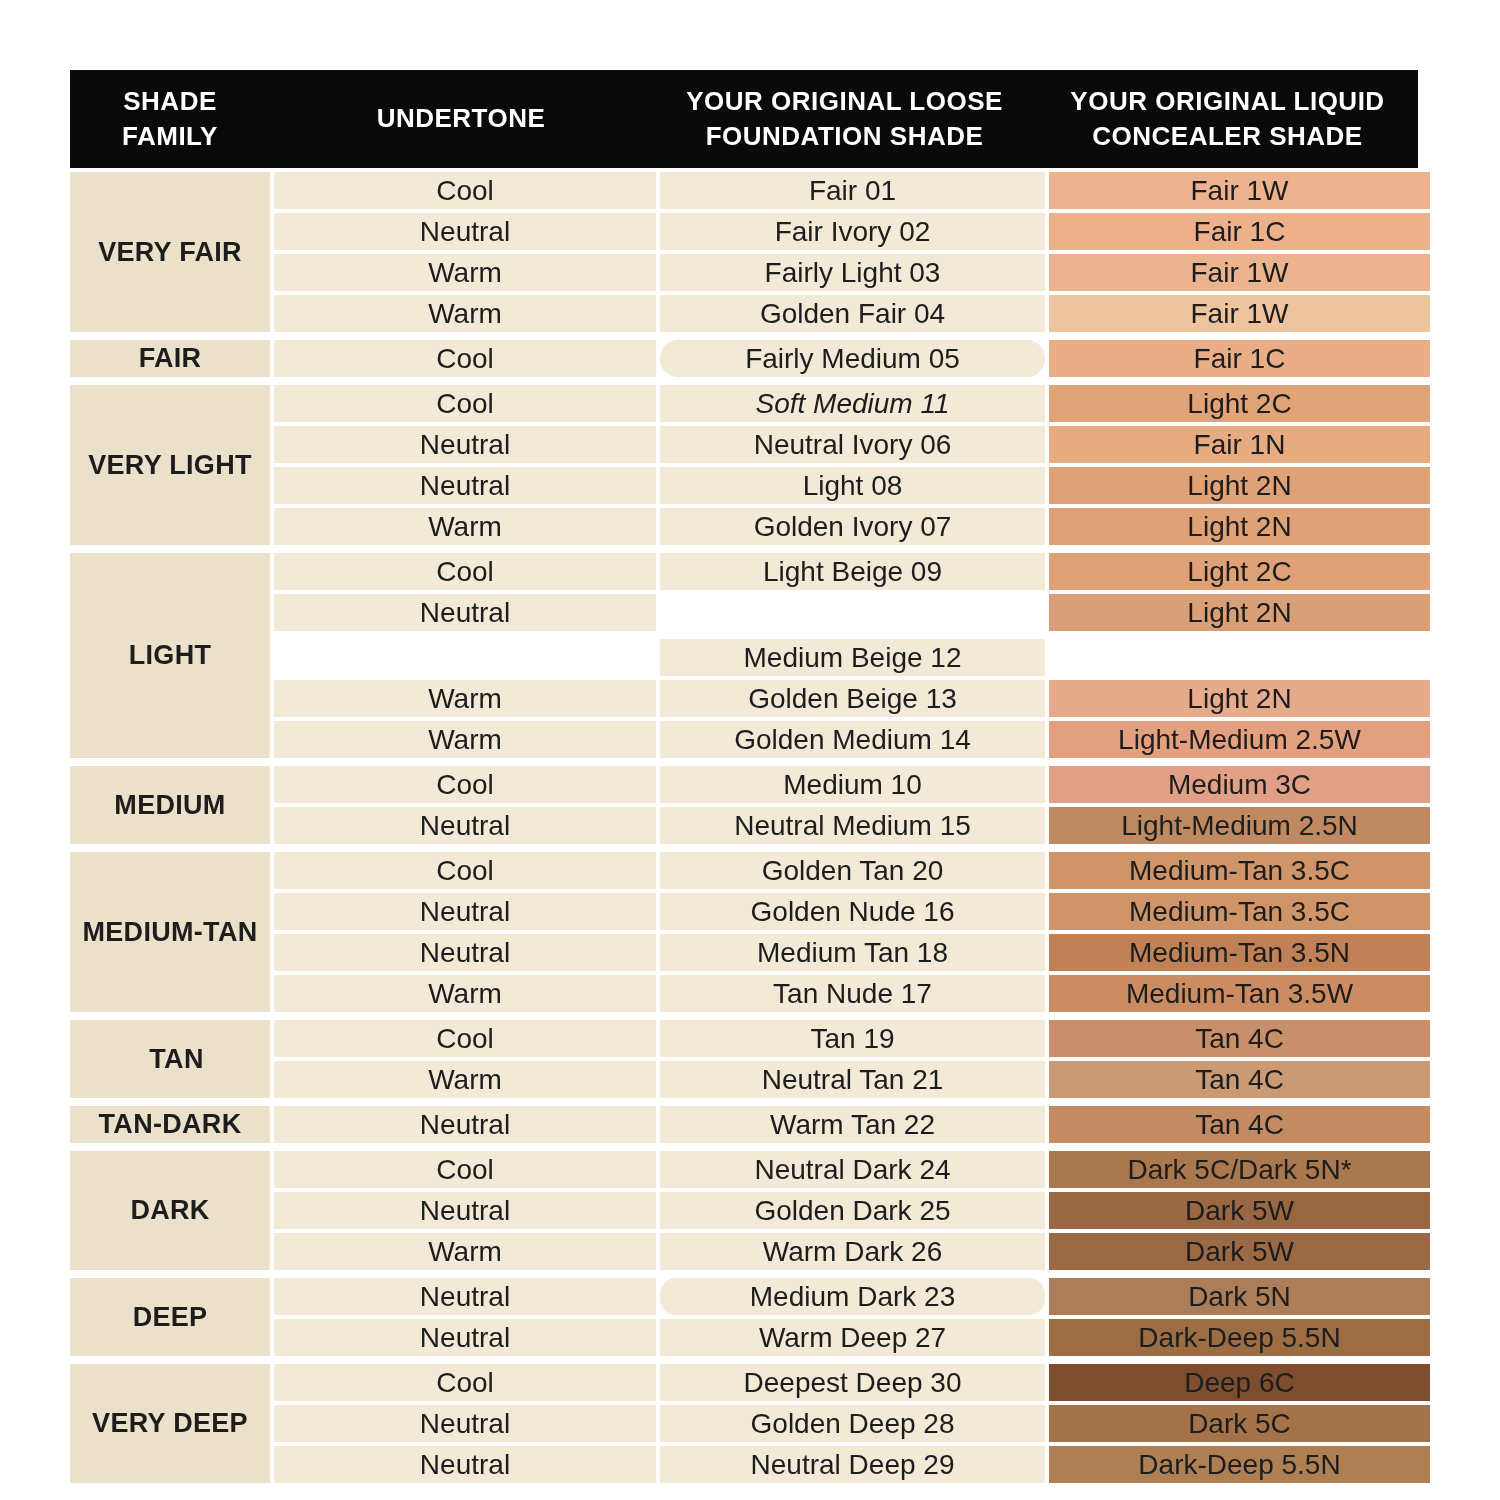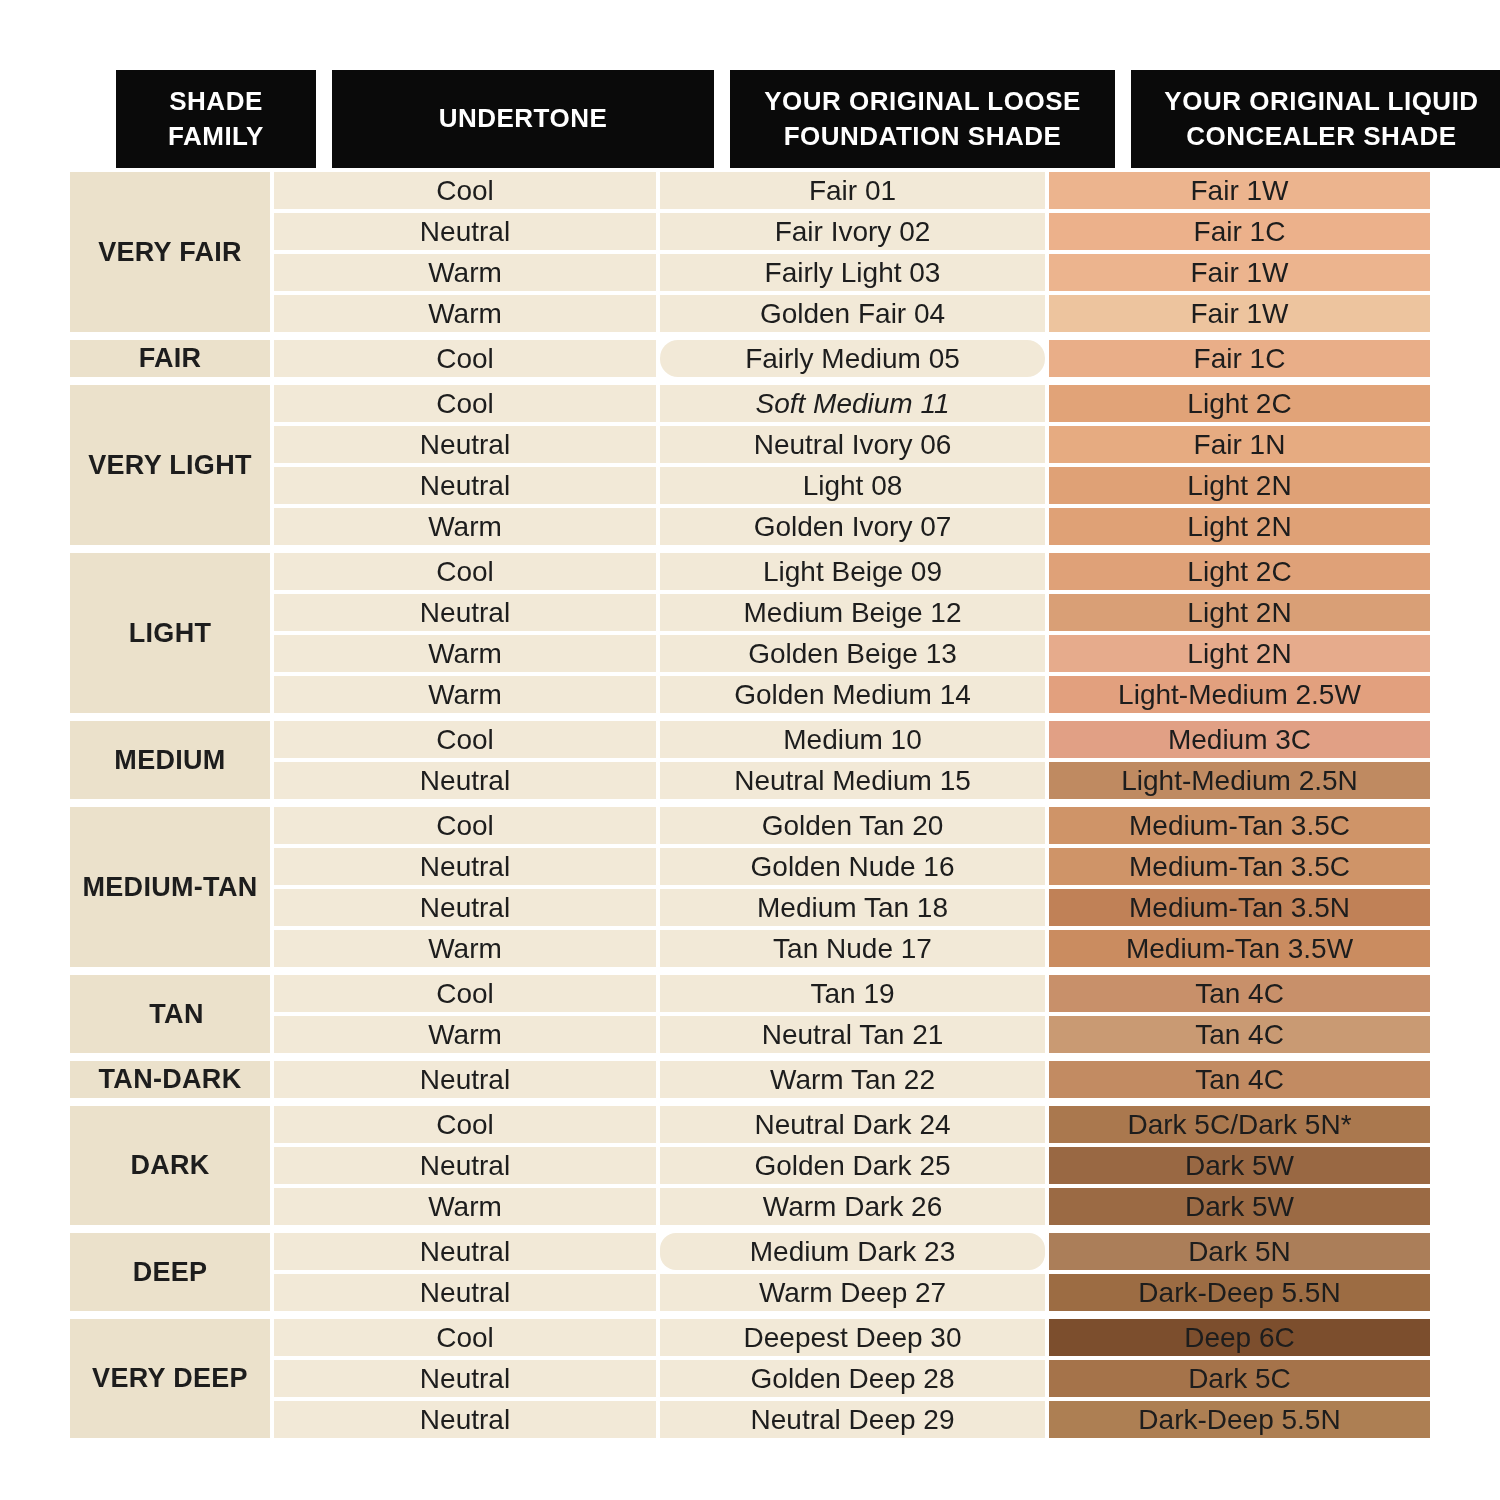--- a/index.html
+++ b/index.html
@@ -12,24 +12,23 @@
   }
   .canvas {
     position: absolute;
     left: 70px;
     top: 70px;
     width: 1360px;
   }
   .header {
     display: grid;
     grid-template-columns: 200px 382px 385px 381px;
-    column-gap: 16px;
+    column-gap: 0;
     height: 98px;
     margin-bottom: 4px;
-    margin-left: 46px;
   }
   .hcell {
     background: #0a0a0a;
     color: #ffffff;
     display: flex;
     align-items: center;
     justify-content: center;
     text-align: center;
     font-weight: 700;
     font-size: 26px;
@@ -117,21 +116,21 @@
         <div class="cell undertone" style="grid-row: 4;">Warm</div>
         <div class="cell foundation" style="grid-row: 4;">Golden Ivory 07</div>
         <div class="cell concealer" style="grid-row: 4; background: rgb(223, 161, 118);">Light 2N</div>
       </div>
       <div class="section">
         <div class="cell family" style="grid-row: 1 / 5;">LIGHT</div>
         <div class="cell undertone" style="grid-row: 1;">Cool</div>
         <div class="cell foundation" style="grid-row: 1;">Light Beige 09</div>
         <div class="cell concealer" style="grid-row: 1; background: rgb(223, 161, 120);">Light 2C</div>
         <div class="cell undertone" style="grid-row: 2;">Neutral</div>
-        <div class="cell foundation" style="grid-row: 2;">Medium Beige 12</div>
+        <div class="cell foundation" style="grid-row: 2; margin-top: 45px;">Medium Beige 12</div>
         <div class="cell concealer" style="grid-row: 2; background: rgb(217, 159, 118);">Light 2N</div>
         <div class="cell undertone" style="grid-row: 3;">Warm</div>
         <div class="cell foundation" style="grid-row: 3;">Golden Beige 13</div>
         <div class="cell concealer" style="grid-row: 3; background: rgb(230, 171, 140);">Light 2N</div>
         <div class="cell undertone" style="grid-row: 4;">Warm</div>
         <div class="cell foundation" style="grid-row: 4;">Golden Medium 14</div>
         <div class="cell concealer" style="grid-row: 4; background: rgb(226, 160, 126);">Light-Medium 2.5W</div>
       </div>
       <div class="section">
         <div class="cell family" style="grid-row: 1 / 3;">MEDIUM</div>

